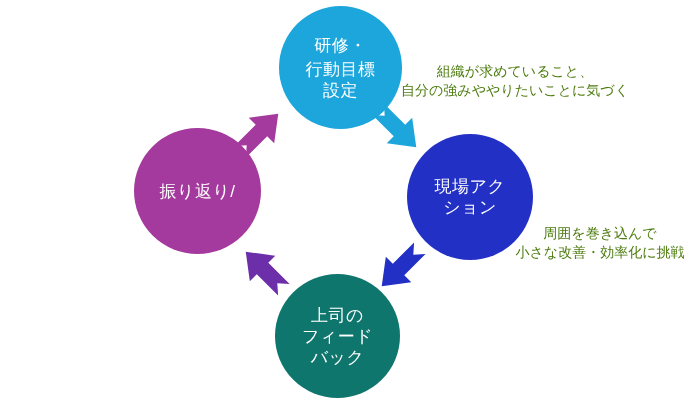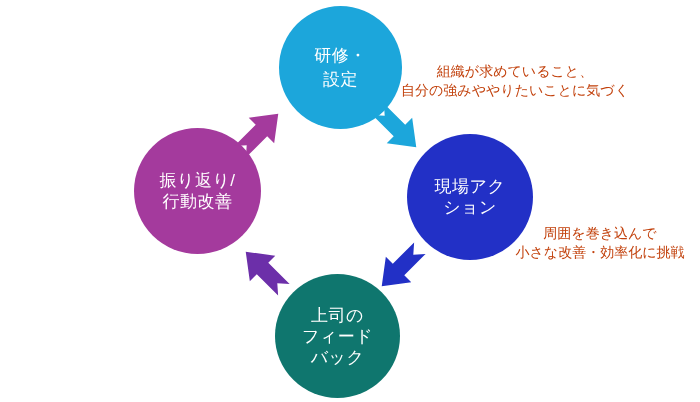--- a/index.html
+++ b/index.html
@@ -26,52 +26,52 @@
 
   
   .arrow{position:absolute;width:58px;height:40px;}
   .arrow-tr{left:368px;top:108px;transform:rotate(45deg);}
   .arrow-br{left:372px;top:247px;transform:rotate(135deg);}
   .arrow-bl{left:236px;top:251px;transform:rotate(225deg);}
   .arrow-tl{left:230px;top:113px;transform:rotate(-45deg);}
 
   
   .note{
-    position:absolute;color:#c2410c;text-align:center;
+    position:absolute;color:#4d7c0f;text-align:center;
     font-size:14px;line-height:19px;
   }
   .note-top-right{left:385px;top:62px;width:260px;}
   .note-bottom-right{left:475px;top:224px;width:250px;}
   .note-left{left:2px;top:224px;width:180px;}
   .note .line{display:block;white-space:nowrap;}
 </style>
 </head>
 <body>
 
 <div class="canvas">
 
   <div class="node node-top" style="background-color: rgb(28, 166, 219);">
     <span class="line gap-after">研修・</span>
+    <span class="line">行動目標</span>
     <span class="line">設定</span>
   </div>
 
   <div class="node node-right" style="background-color: rgb(34, 48, 198);">
     <span class="line">現場アク</span>
     <span class="line">ション</span>
   </div>
 
   <div class="node node-bottom" style="background-color: #0f766e;">
     <span class="line">上司の</span>
     <span class="line">フィード</span>
     <span class="line">バック</span>
   </div>
 
   <div class="node node-left" style="background-color: rgb(164, 58, 157);">
     <span class="line">振り返り/</span>
-    <span class="line">行動改善</span>
   </div>
 
   <svg class="arrow arrow-tr" viewBox="0 0 100 68" aria-hidden="true">
     <polygon points="4,20 56,20 56,3 97,34 56,65 56,48 4,48 20,34" fill="#1CA6DB"></polygon>
   </svg>
   <svg class="arrow arrow-br" viewBox="0 0 100 68" aria-hidden="true">
     <polygon points="4,20 56,20 56,3 97,34 56,65 56,48 4,48 20,34" fill="#2230C6"></polygon>
   </svg>
   <svg class="arrow arrow-bl" viewBox="0 0 100 68" aria-hidden="true">
     <polygon points="4,20 56,20 56,3 97,34 56,65 56,48 4,48 20,34" fill="#6C2FA9"></polygon>

